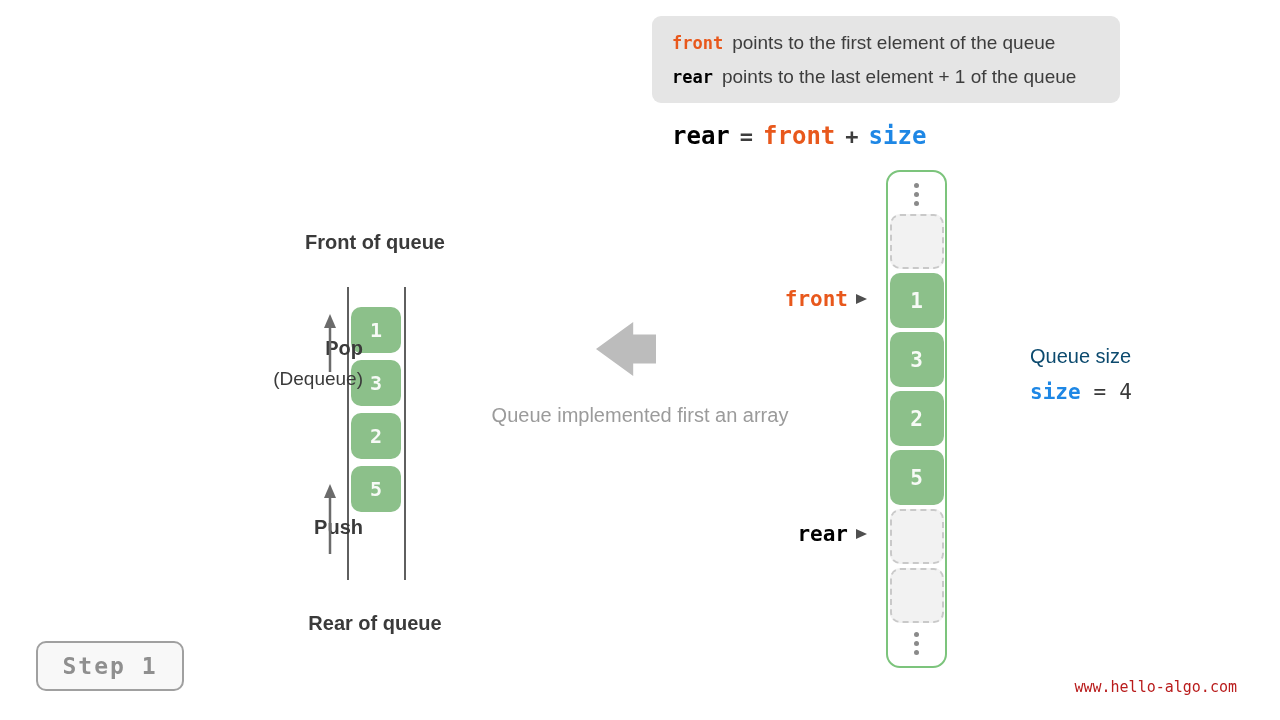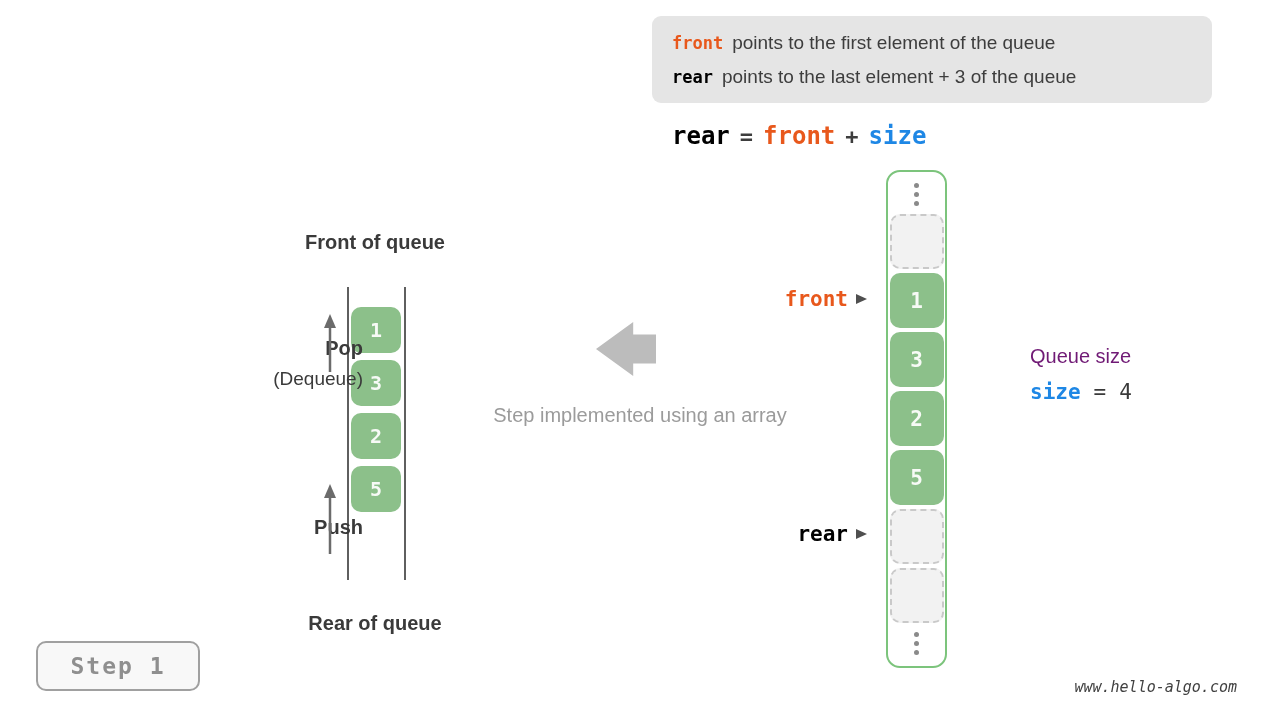--- a/index.html
+++ b/index.html
@@ -7,21 +7,21 @@
     position:relative;width:1280px;height:720px;background:#ffffff;
     font-family:"Liberation Sans",sans-serif;color:#3a3a3a;overflow:hidden;
   }
   .code{font-family:"DejaVu Sans Mono",monospace;font-weight:bold;}
   .orange{color:#E8581C}
   .teal{color:#000000}
   .blue{color:#1E87E5}
 
   
   .info-box{
-    position:absolute;left:652px;top:16px;width:560px;height:87px;
+    position:absolute;left:652px;top:16px;width:468px;height:87px;
     background:#e5e5e5;border-radius:9px;box-sizing:border-box;
     padding:10px 20px;display:flex;flex-direction:column;justify-content:center;gap:4px;
   }
   .info-line{font-size:19px;color:#3d3d3d;line-height:30px;white-space:nowrap;}
   .info-line .code{font-size:17px;margin-right:9px;}
 
   
   .formula{position:absolute;left:672px;top:122px;font-size:24px;white-space:nowrap;text-align:center;}
   .formula .op{font-family:"DejaVu Sans Mono",monospace;font-weight:bold;color:#3d3d3d;margin:0 10px;font-size:22px;}
 
@@ -61,46 +61,46 @@
     display:flex;align-items:center;justify-content:center;}
   .cell.empty{background:#f2f2f2;border:2px dashed #c9c9c9;}
   .cell.value{background:#8CC08A;color:#f7faf6;font-family:"DejaVu Sans Mono",monospace;font-size:21px;font-weight:bold;}
 
   
   .pointer{position:absolute;right:413px;height:26px;display:flex;align-items:center;gap:8px;white-space:nowrap;}
   .pointer .code{font-size:21px;}
   .tri{width:0;height:0;border-top:5px solid transparent;border-bottom:5px solid transparent;border-left:11px solid #4f4f4f;}
 
   
-  .qsize-heading{position:absolute;left:1030px;top:345px;font-size:20px;color:#701a75;}
+  .qsize-heading{position:absolute;left:1030px;top:345px;font-size:20px;color:#0c4a6e;}
   .qsize-row{position:absolute;left:1030px;top:380px;display:flex;align-items:baseline;gap:13px;
     font-family:"DejaVu Sans Mono",monospace;font-size:21px;color:#3a3a3a;font-weight:bold;}
   .qsize-row .plain{font-weight:normal;color:#3a3a3a;}
 
   
   .step-badge{
-    position:absolute;left:36px;top:641px;width:164px;height:50px;box-sizing:border-box;
+    position:absolute;left:36px;top:641px;width:148px;height:50px;box-sizing:border-box;
     background:#f8f8f8;border:2px solid #a0a0a0;border-radius:10px;
     display:flex;align-items:center;justify-content:center;
   }
   .step-badge span{font-family:"DejaVu Sans Mono",monospace;font-weight:bold;font-size:23px;
     color:#8f8f8f;letter-spacing:2px;}
 
   
   .watermark{position:absolute;right:43px;top:678px;font-family:"DejaVu Sans Mono",monospace;
-    font-size:15px;color:#404040;font-style:italic;}
+    font-size:15px;color:#b91c1c;}
 </style>
 </head>
 <body>
 
 <div class="canvas">
 
   <div class="info-box">
     <div class="info-line"><span class="code orange">front</span><span>points to the first element of the queue</span></div>
-    <div class="info-line"><span class="code teal">rear</span><span>points to the last element + 3 of the queue</span></div>
+    <div class="info-line"><span class="code teal">rear</span><span>points to the last element + 1 of the queue</span></div>
   </div>
 
   <div class="formula"><span class="code teal">rear</span><span class="op">=</span><span class="code orange">front</span><span class="op">+</span><span class="code blue">size</span></div>
 
   <div class="h-label" style="left:225px;top:612px;">Rear of queue</div>
   <div class="h-label" style="left:225px;top:231px;">Front of queue</div>
 
   <div class="vline" style="left:347px;"></div>
   <div class="vline" style="left:404px;"></div>
 
@@ -122,21 +122,21 @@
 
   <div class="action" style="left:143px;top:506px;margin-top:8px;">
     <div class="title">Push</div>
   </div>
   <svg class="uarrow" style="top:484px;" width="18" height="72" viewBox="0 0 18 72">
     <line x1="9" y1="70" x2="9" y2="13" stroke="#6b6b6b" stroke-width="2.5"></line>
     <polygon points="9,0 3,14 15,14" fill="#6b6b6b"></polygon>
   </svg>
 
   <div class="block-arrow"></div>
-  <div class="caption">Step implemented using an array</div>
+  <div class="caption">Queue implemented first an array</div>
 
   <div class="array-container">
     <div class="dots top">
         <span></span>
         <span></span>
         <span></span>
       </div>
     <div class="cells">
       <div class="cell empty"></div>
       <div class="cell value">1</div>

